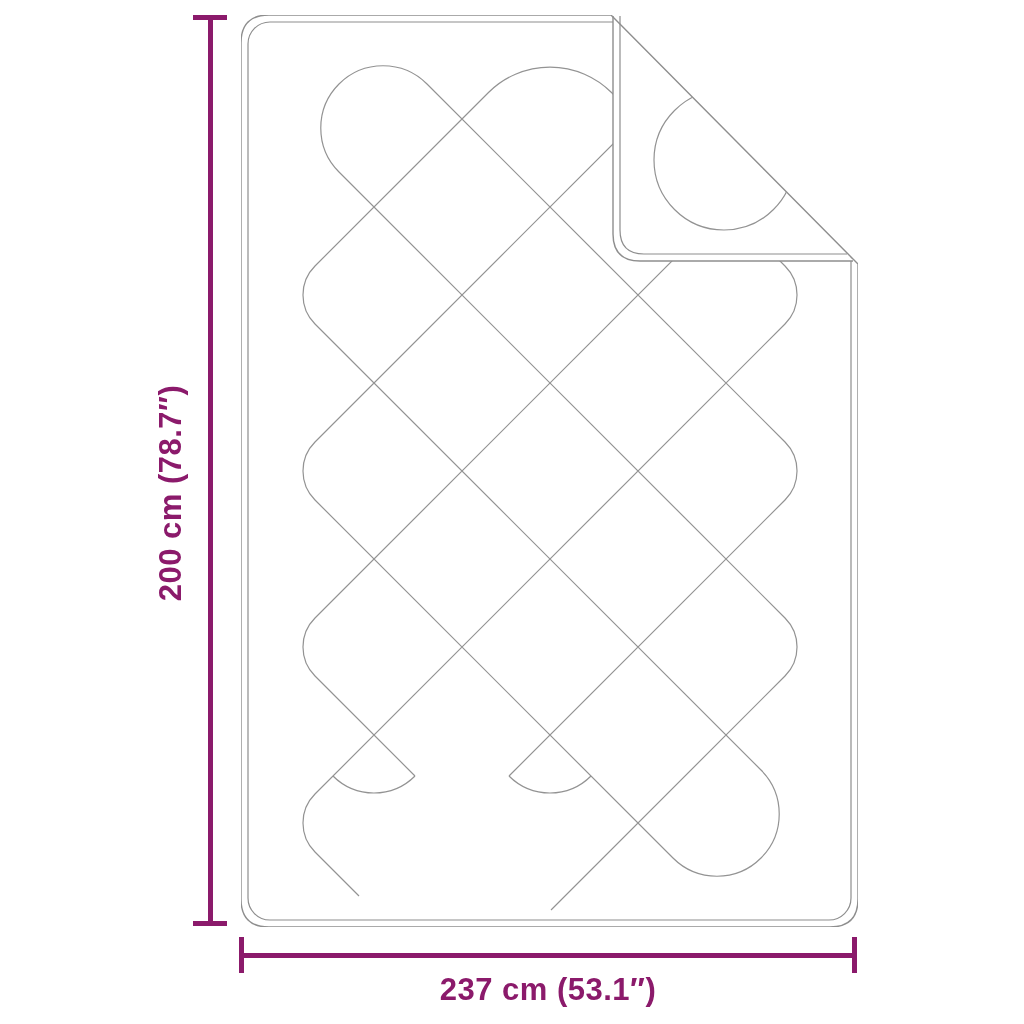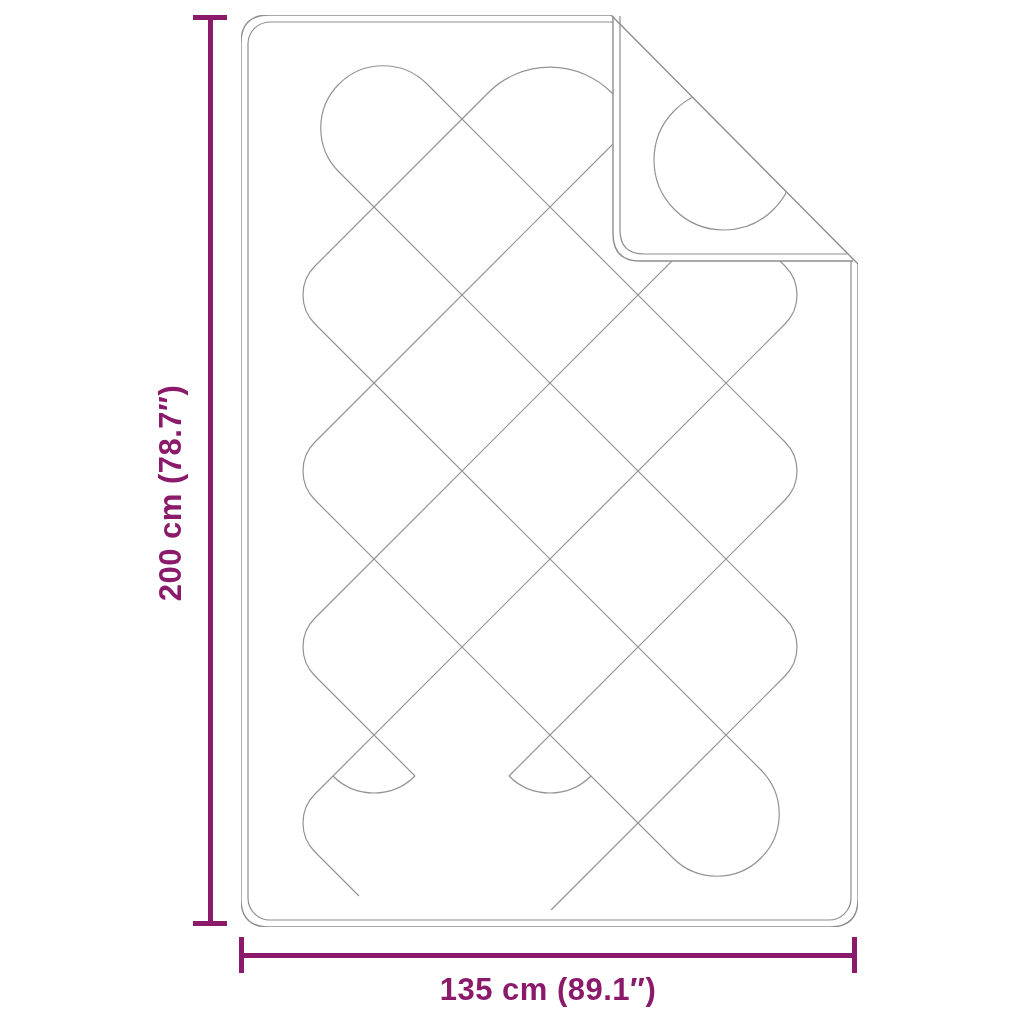--- a/index.html
+++ b/index.html
@@ -104,15 +104,15 @@
   </div>
 
   <div class="dim-bar" id="height-line"></div>
   <div class="dim-bar" id="height-cap-top"></div>
   <div class="dim-bar" id="height-cap-bottom"></div>
   <div class="dim-label" id="height-label">200 cm (78.7″)</div>
 
   <div class="dim-bar" id="width-line"></div>
   <div class="dim-bar" id="width-cap-left"></div>
   <div class="dim-bar" id="width-cap-right"></div>
-  <div class="dim-label" id="width-label">135 cm (89.1″)</div>
+  <div class="dim-label" id="width-label">237 cm (53.1″)</div>
 
 </div>
 
 </body></html>

